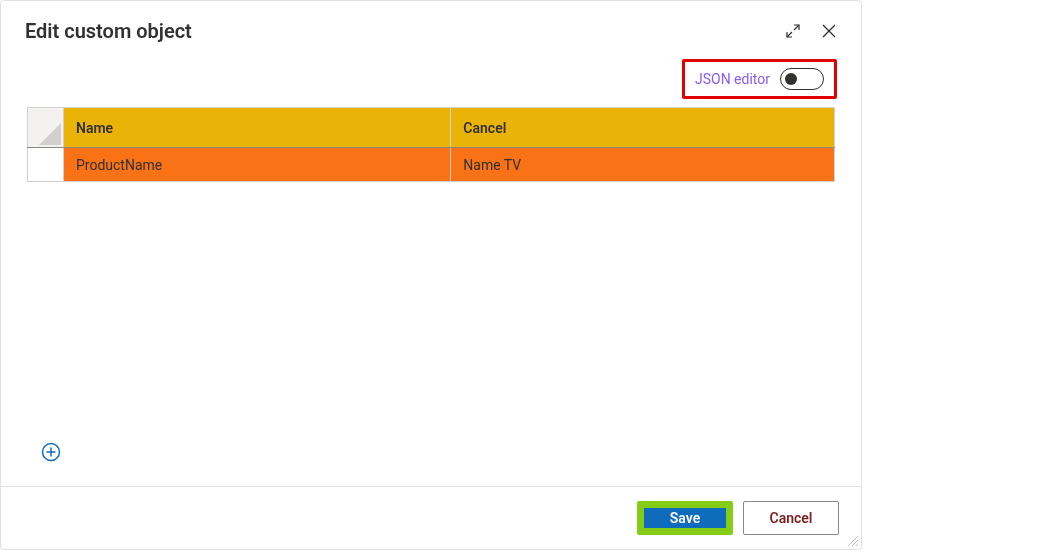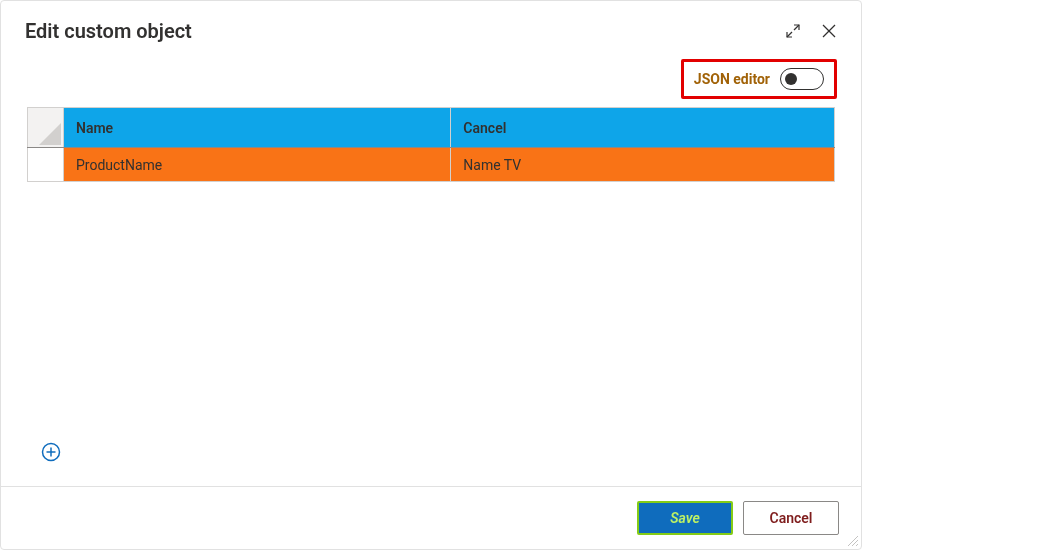--- a/index.html
+++ b/index.html
@@ -50,22 +50,22 @@
   .json-toggle-group {
     display: flex;
     align-items: center;
     gap: 10px;
     border: 3px solid #e20000;
     border-radius: 2px;
     padding: 6px 10px;
   }
   .json-toggle-label {
     font-size: 14px;
-    font-weight: 700;
-    color: #a16207;
+    font-weight: 400;
+    color: #8b5cf6;
   }
   .toggle {
     width: 44px; height: 22px;
     border: 1px solid #323130;
     border-radius: 11px;
     position: relative;
     background: #fff;
     cursor: pointer;
   }
   .toggle-knob {
@@ -91,21 +91,21 @@
   }
   table.grid th, table.grid td {
     border: 1px solid #d2d0ce;
     text-align: left;
     font-size: 14px;
     height: 34px;
     padding: 0 12px;
     background: #f97316;
   }
   table.grid thead th {
-    background: #0ea5e9;
+    background: #eab308;
     font-weight: 600;
     height: 40px;
     border-bottom: 1px solid #8a8886;
   }
   table.grid .row-handle {
     width: 36px;
     padding: 0;
     background: #fff;
   }
   table.grid thead .row-handle {
@@ -157,23 +157,22 @@
     font-size: 14px;
     font-weight: 600;
     cursor: pointer;
     display: inline-flex;
     align-items: center;
     justify-content: center;
     padding: 0 18px;
   }
   .btn-primary {
     background: #0f6cbd;
-    color: #bef264;
-    border: 2px solid #84cc16;
-    font-style: italic;
+    color: #ffffff;
+    border: 7px solid #84cc16;
   }
   .btn-secondary {
     background: #fff;
     color: #7f1d1d;
     border: 1px solid #8a8886;
   }
   .resize-grip {
     position: absolute;
     right: 2px; bottom: 2px;
     width: 14px; height: 14px;

